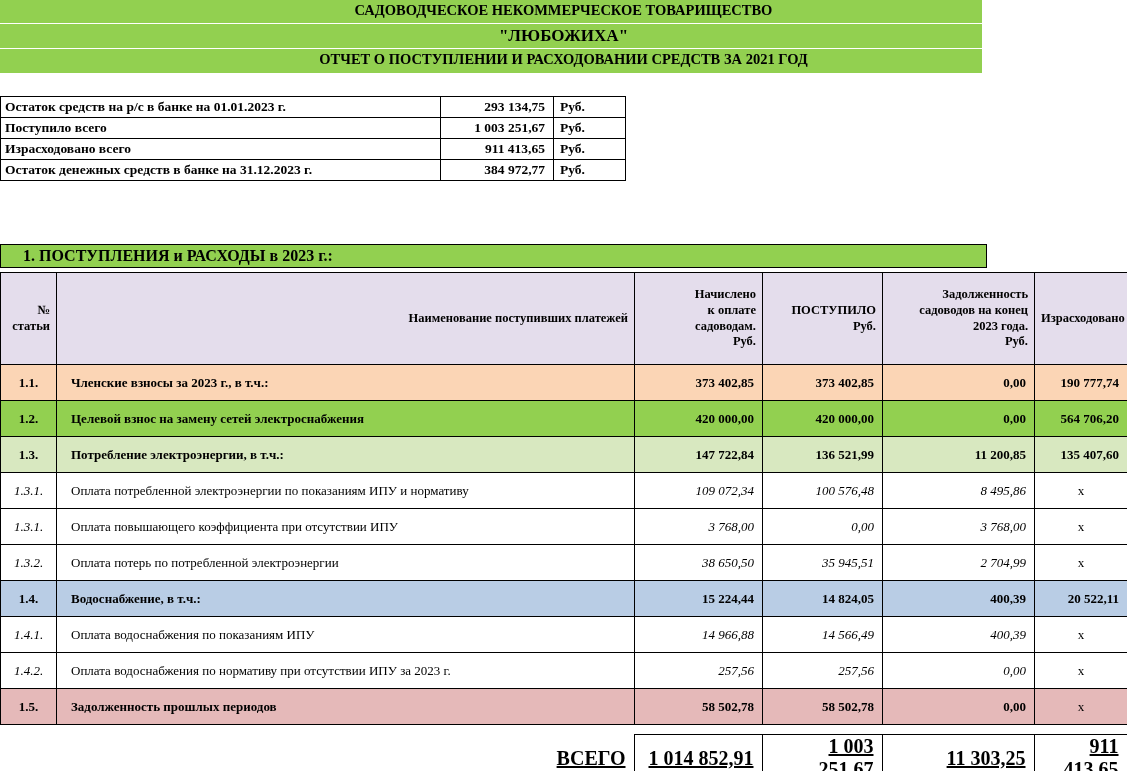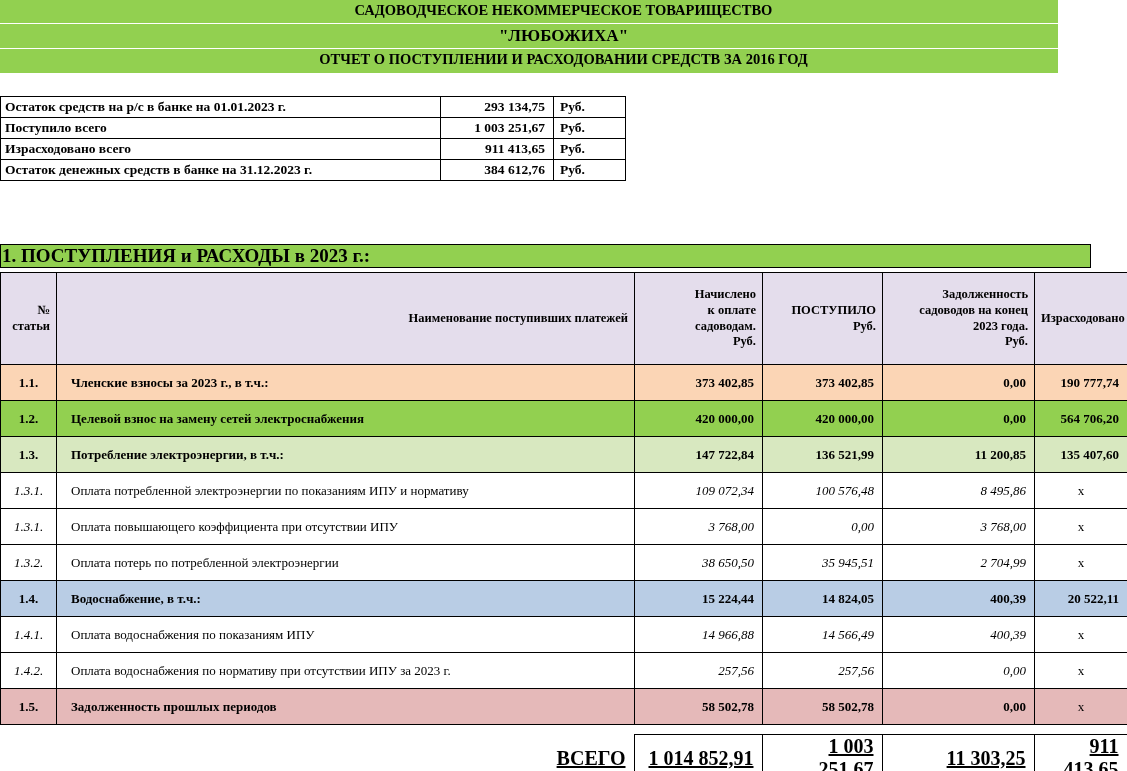--- a/index.html
+++ b/index.html
@@ -19,21 +19,21 @@
     position: relative;
     width: 1127px;
     height: 771px;
   }
 
   
   .banner {
     position: absolute;
     left: 0;
     top: 0;
-    width: 1058px;
+    width: 982px;
     height: 74px;
     background: #92d050;
     border-bottom: 1px solid #ffffff;
     box-sizing: border-box;
   }
   .banner .line {
     text-align: center;
     font-weight: bold;
     color: #000;
   }
@@ -69,29 +69,29 @@
   }
   .summary td.lbl { width: 440px; text-align: left; }
   .summary td.val { width: 113px; text-align: right; padding-right: 8px; }
   .summary td.cur { width: 72px; text-align: left; padding-left: 6px; }
 
   
   .section-title {
     position: absolute;
     left: 0;
     top: 244px;
-    width: 1091px;
+    width: 987px;
     height: 24px;
     background: #92d050;
     border: 1px solid #000;
     box-sizing: border-box;
     font-weight: bold;
-    font-size: 19px;
+    font-size: 16px;
     line-height: 22px;
-    padding-left: 1px;
+    padding-left: 22px;
   }
 
   
   .main {
     position: absolute;
     left: 0;
     top: 272px;
     border-collapse: collapse;
     table-layout: fixed;
     width: 1127px;
@@ -183,21 +183,21 @@
   .total td.money { text-align: right; }
 </style>
 </head>
 <body>
 
 <div class="sheet">
 
   <div class="banner">
     <div class="line l1">САДОВОДЧЕСКОЕ НЕКОММЕРЧЕСКОЕ ТОВАРИЩЕСТВО</div>
     <div class="line l2">"ЛЮБОЖИХА"</div>
-    <div class="line l3">ОТЧЕТ О ПОСТУПЛЕНИИ И РАСХОДОВАНИИ СРЕДСТВ ЗА 2016 ГОД</div>
+    <div class="line l3">ОТЧЕТ О ПОСТУПЛЕНИИ И РАСХОДОВАНИИ СРЕДСТВ ЗА 2021 ГОД</div>
     <div class="gap" style="top:23px;"></div>
     <div class="gap" style="top:48px;"></div>
   </div>
 
   <table class="summary">
     <tbody>
       <tr>
         <td class="lbl">Остаток средств на р/с в банке на 01.01.2023 г.</td>
         <td class="val">293 134,75</td>
         <td class="cur">Руб.</td>
@@ -207,21 +207,21 @@
         <td class="val">1 003 251,67</td>
         <td class="cur">Руб.</td>
       </tr>
       <tr>
         <td class="lbl">Израсходовано всего</td>
         <td class="val">911 413,65</td>
         <td class="cur">Руб.</td>
       </tr>
       <tr>
         <td class="lbl">Остаток денежных средств в банке на 31.12.2023 г.</td>
-        <td class="val">384 612,76</td>
+        <td class="val">384 972,77</td>
         <td class="cur">Руб.</td>
       </tr>
     </tbody>
   </table>
 
   <div class="section-title">1. ПОСТУПЛЕНИЯ и РАСХОДЫ в 2023 г.:</div>
 
   <table class="main">
     <colgroup>
       <col class="c-num">

